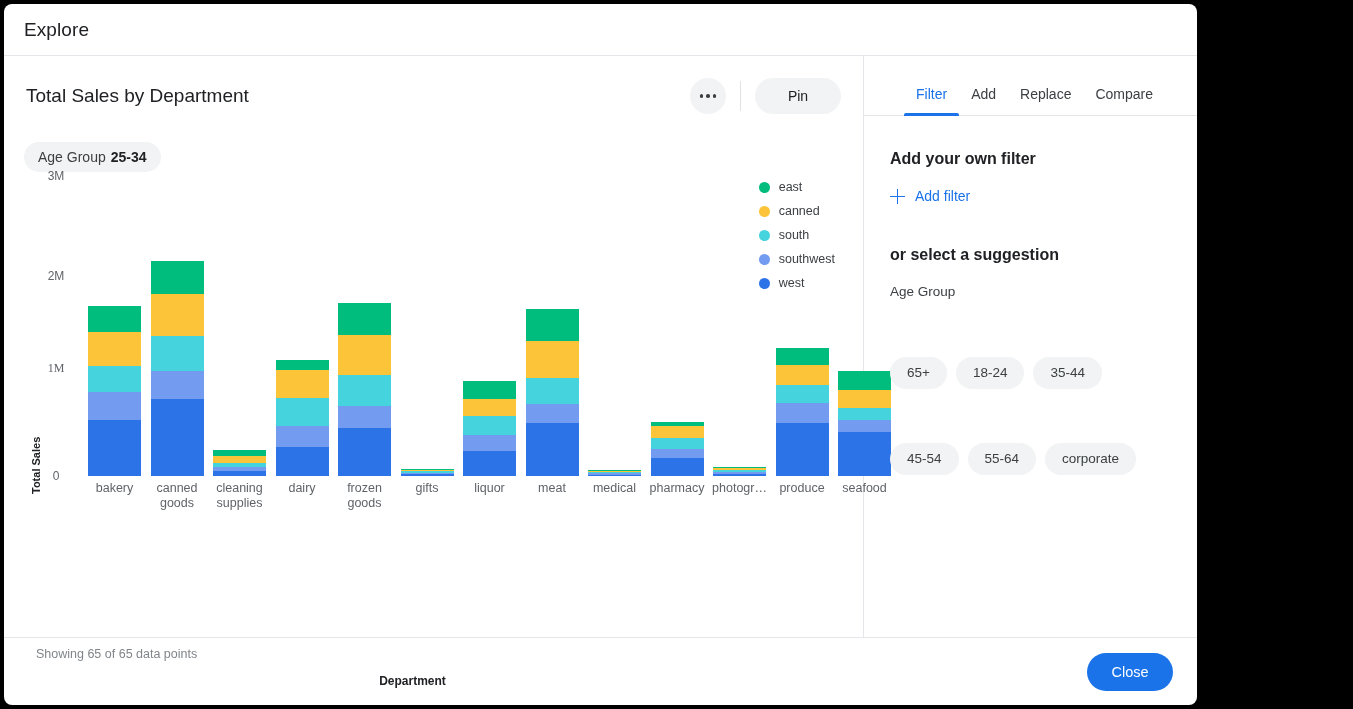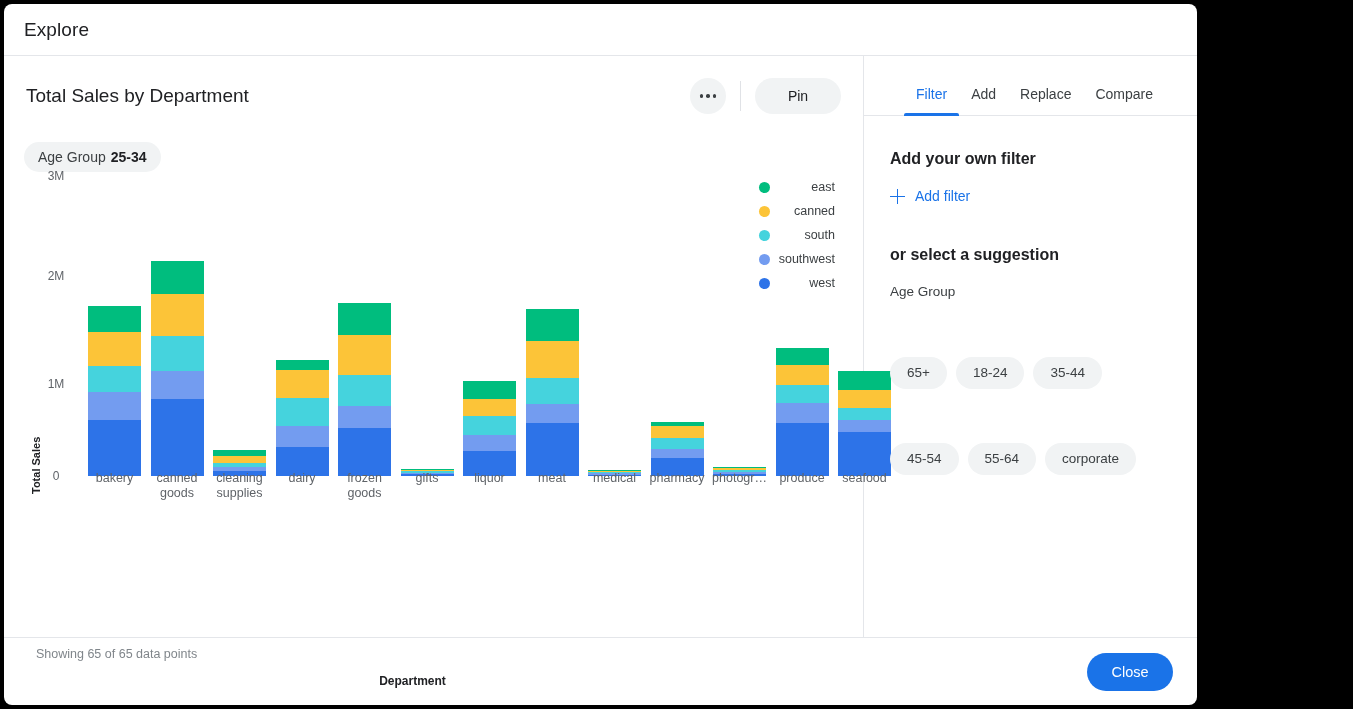--- a/index.html
+++ b/index.html
@@ -91,31 +91,31 @@
   }
   .bars {
     position: absolute; left: 78px; right: 120px; top: 0; bottom: 0;
   }
   .barcol {
     position: absolute; bottom: 100px; width: 53px;
     display: flex; flex-direction: column-reverse;
   }
   .seg { width: 100%; }
   .xlab {
-    position: absolute; top: 295px; width: 72px;
+    position: absolute; top: 305px; width: 72px;
     text-align: center; font-size: 12.5px; color: #5f6368;
     line-height: 15px;
     white-space: pre-line;
   }
   
   .legend {
     position: absolute; right: 28px; top: 4px;
     display: flex; flex-direction: column; gap: 10px;
   }
-  .legend-item { display: flex; align-items: center; gap: 9px; cursor: pointer; justify-content: space-between; }
+  .legend-item { display: flex; align-items: center; gap: 9px; cursor: pointer; }
   .legend-dot { width: 11px; height: 11px; border-radius: 50%; }
   .legend-text { font-size: 12.5px; color: #3c4043; }
 
   .axis-title {
     position: absolute; left: 78px; right: 120px;
     top: 577px; text-align: center;
     font-size: 12px; font-weight: 700; color: #202124; margin-top: 41px;
   }
   .datapoints {
     position: absolute; left: 32px; top: 591px;
@@ -202,21 +202,21 @@
 
       <div class="filter-pill">
         <span>Age Group</span>
         <b>25-34</b>
       </div>
 
       <div class="plot-wrap">
         <div class="ylabel">Total Sales</div>
         <div id="yticks">
             <div class="ytick" style="top: 300px;">0</div>
-            <div class="ytick" style="top: 208px;">1M</div>
+            <div class="ytick" style="top: 192px; font-family: Liberation Serif, serif;">1M</div>
             <div class="ytick" style="top: 100px;">2M</div>
             <div class="ytick" style="top: 0px;">3M</div>
           </div>
         <div class="bars" id="bars">
             <div class="barcol" style="left: 6px; bottom: 100px; width: 53px;">
               <div class="seg" style="height: 56px; background: rgb(45, 115, 232);"></div>
               <div class="seg" style="height: 28px; background: rgb(115, 156, 240);"></div>
               <div class="seg" style="height: 26px; background: rgb(69, 211, 221);"></div>
               <div class="seg" style="height: 34px; background: rgb(252, 196, 56);"></div>
               <div class="seg" style="height: 26px; background: rgb(0, 189, 126);"></div>

